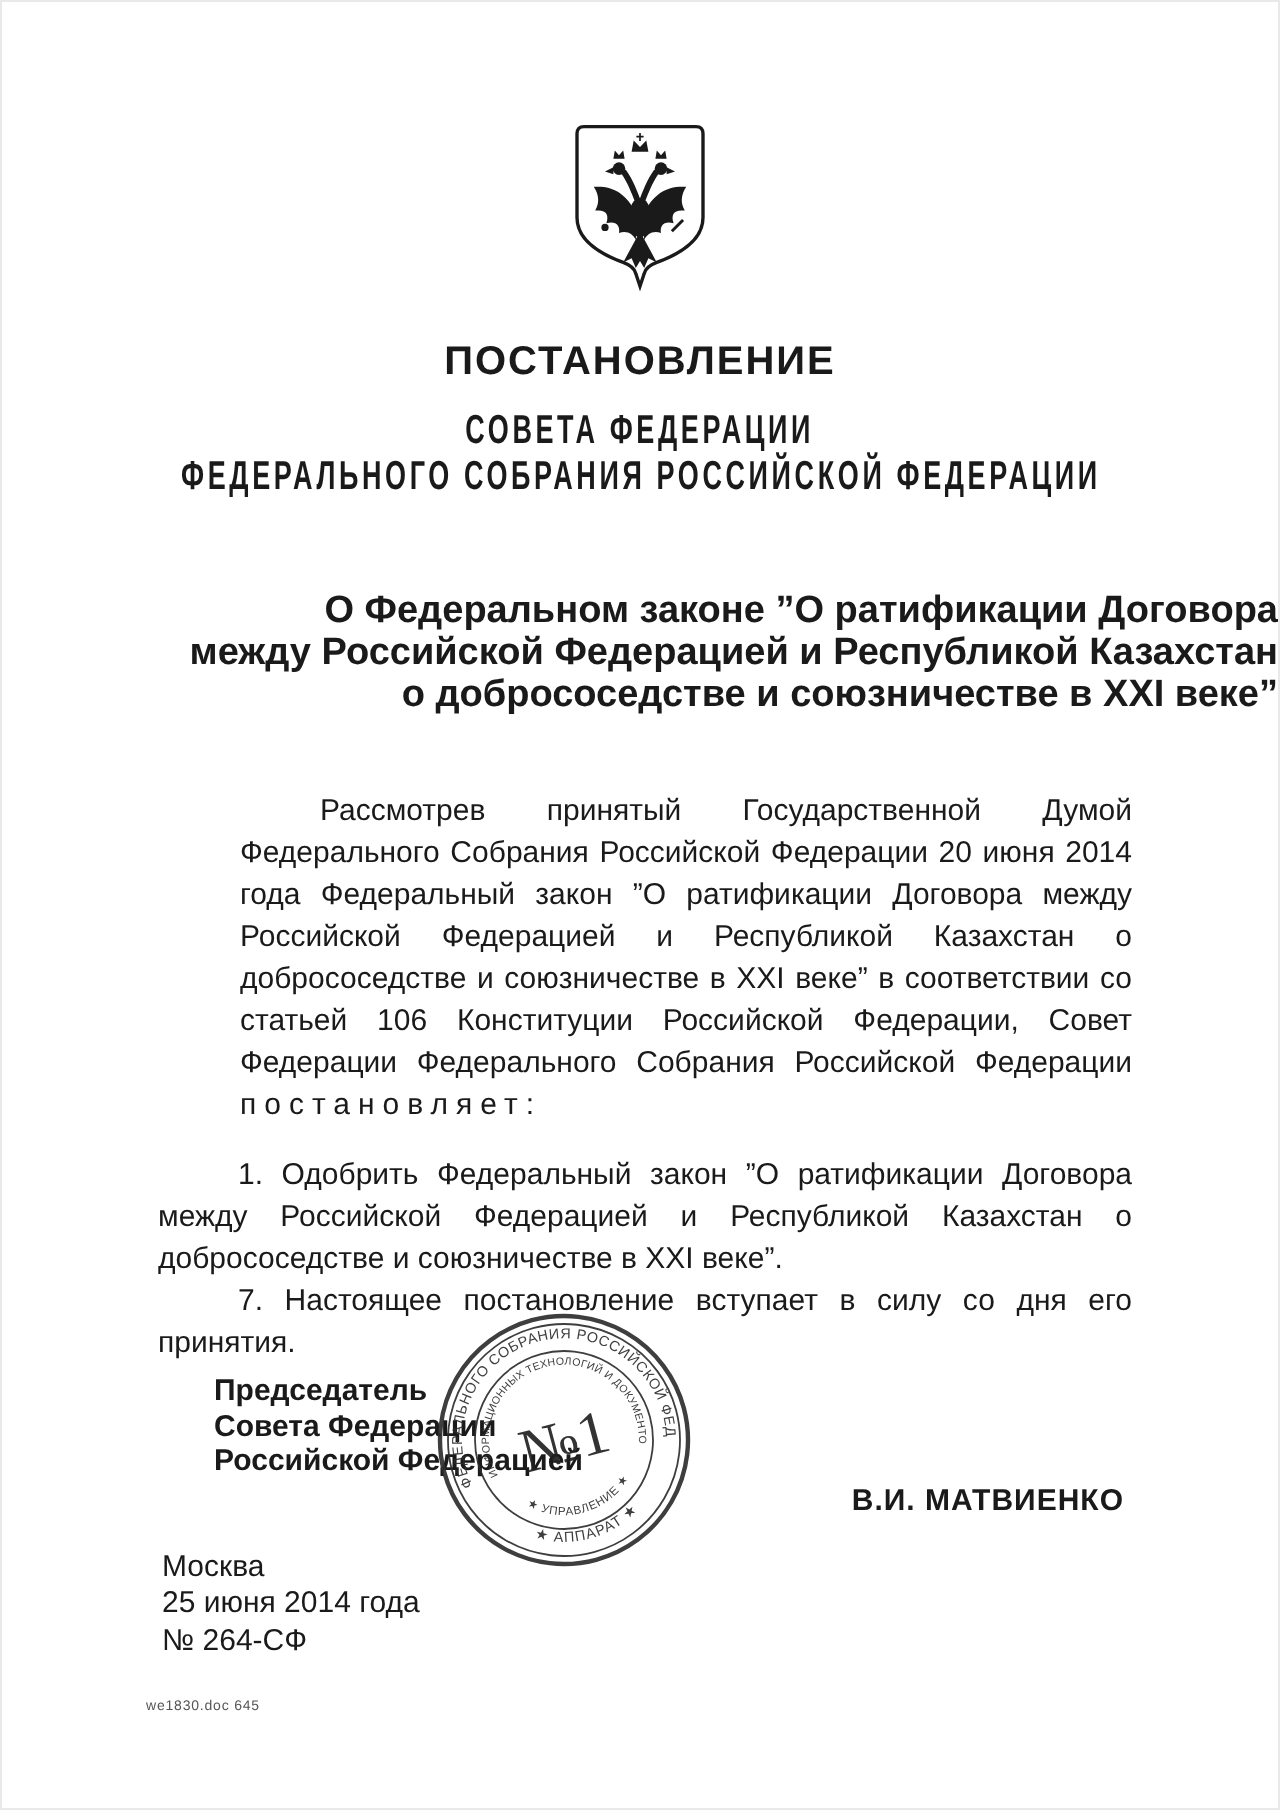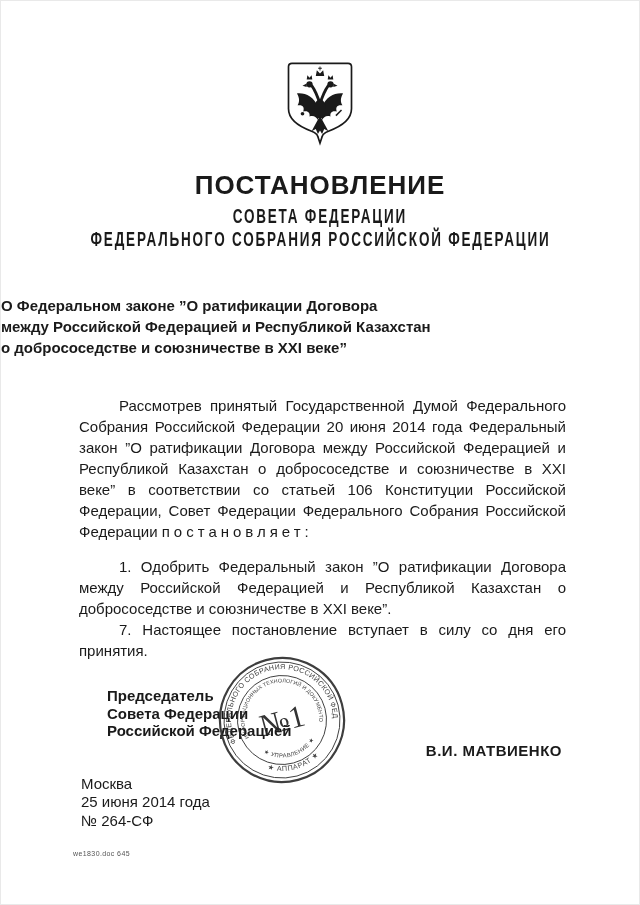--- a/index.html
+++ b/index.html
@@ -3,32 +3,32 @@
 <meta charset="utf-8">
 <style>
   html,body{margin:0;padding:0;background:#fff;}
   .page{
     position:relative;width:640px;height:905px;background:#fff;
     font-family:"Liberation Sans",sans-serif;color:#1a1a1a;
     overflow:hidden;box-sizing:border-box;border:1px solid #e9e9e9;
   }
   .emblem{position:absolute;top:60px;left:50%;transform:translateX(-50%);width:70px;height:90px;}
   .title-main{position:absolute;top:169px;left:0;width:100%;text-align:center;
-    font-size:26px;font-weight:bold;letter-spacing:1px;}
+    font-size:20px;font-weight:bold;letter-spacing:1px;}
   .org-line{position:absolute;left:0;width:100%;display:flex;justify-content:center;}
   .org-line .stretch{display:inline-block;font-weight:bold;font-size:15px;letter-spacing:2px;
     transform:scale(0.9,1.35);transform-origin:center;white-space:nowrap;}
   .org1{top:206px;}
   .org2{top:229px;}
-  .subject{position:absolute;top:294px;left:0;width:100%;text-align:left;
-    font-weight:bold;font-size:15px;line-height:21px;}
+  .subject{position:absolute;top:294px;left:0;width:100%;text-align:right;
+    font-weight:bold;font-size:19px;line-height:21px;}
   .body-block{position:absolute;top:394px;left:78px;width:487px;
     font-size:15px;line-height:21px;text-align:justify;}
   .body-block p{margin:0;text-indent:40px;}
-  .body-block p.preamble{margin-bottom:14px;}
+  .body-block p.preamble{margin-bottom:14px;margin-left:41px;}
   .spaced{letter-spacing:4px;font-weight:normal;}
   .signature{position:absolute;left:78px;top:686px;font-weight:bold;
     font-size:15px;line-height:17.6px;margin-left:28px;}
   .sign-name{position:absolute;right:77px;top:741px;font-weight:bold;font-size:15px;letter-spacing:0.5px;}
   .stamp{position:absolute;left:216px;top:654px;width:130px;height:130px;
     transform:rotate(-15deg);opacity:0.92;}
   .place-date{position:absolute;left:80px;top:774px;font-size:15px;line-height:18.4px;}
   .footer-note{position:absolute;left:72px;top:849px;font-size:7px;color:#555;letter-spacing:0.4px;}
 </style>
 </head>

